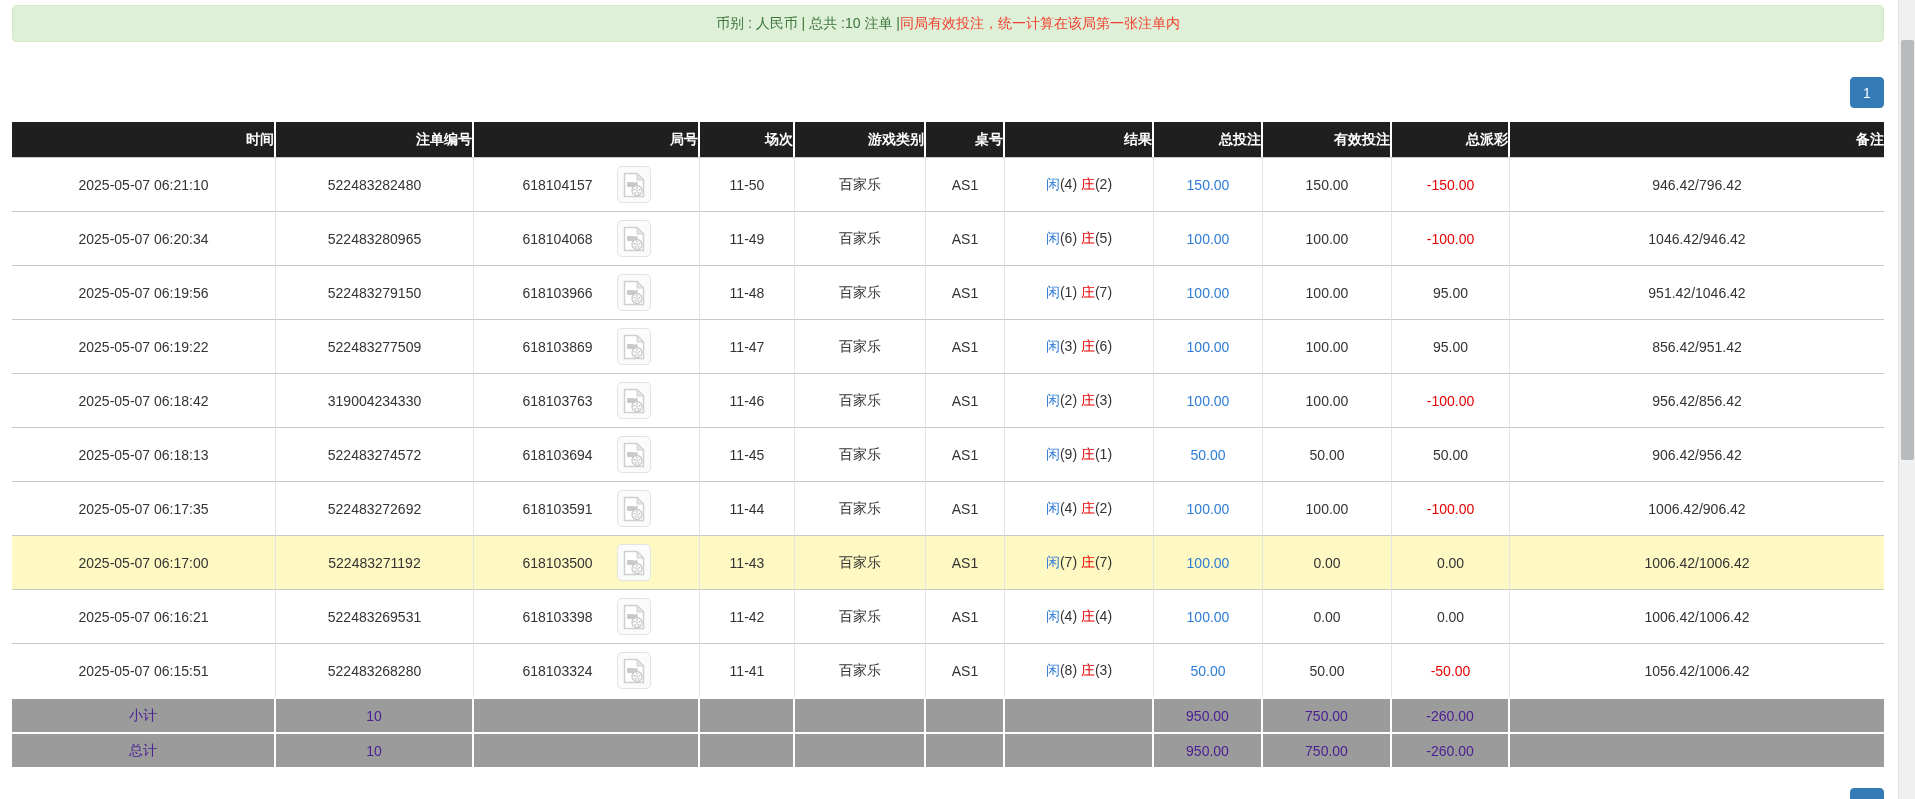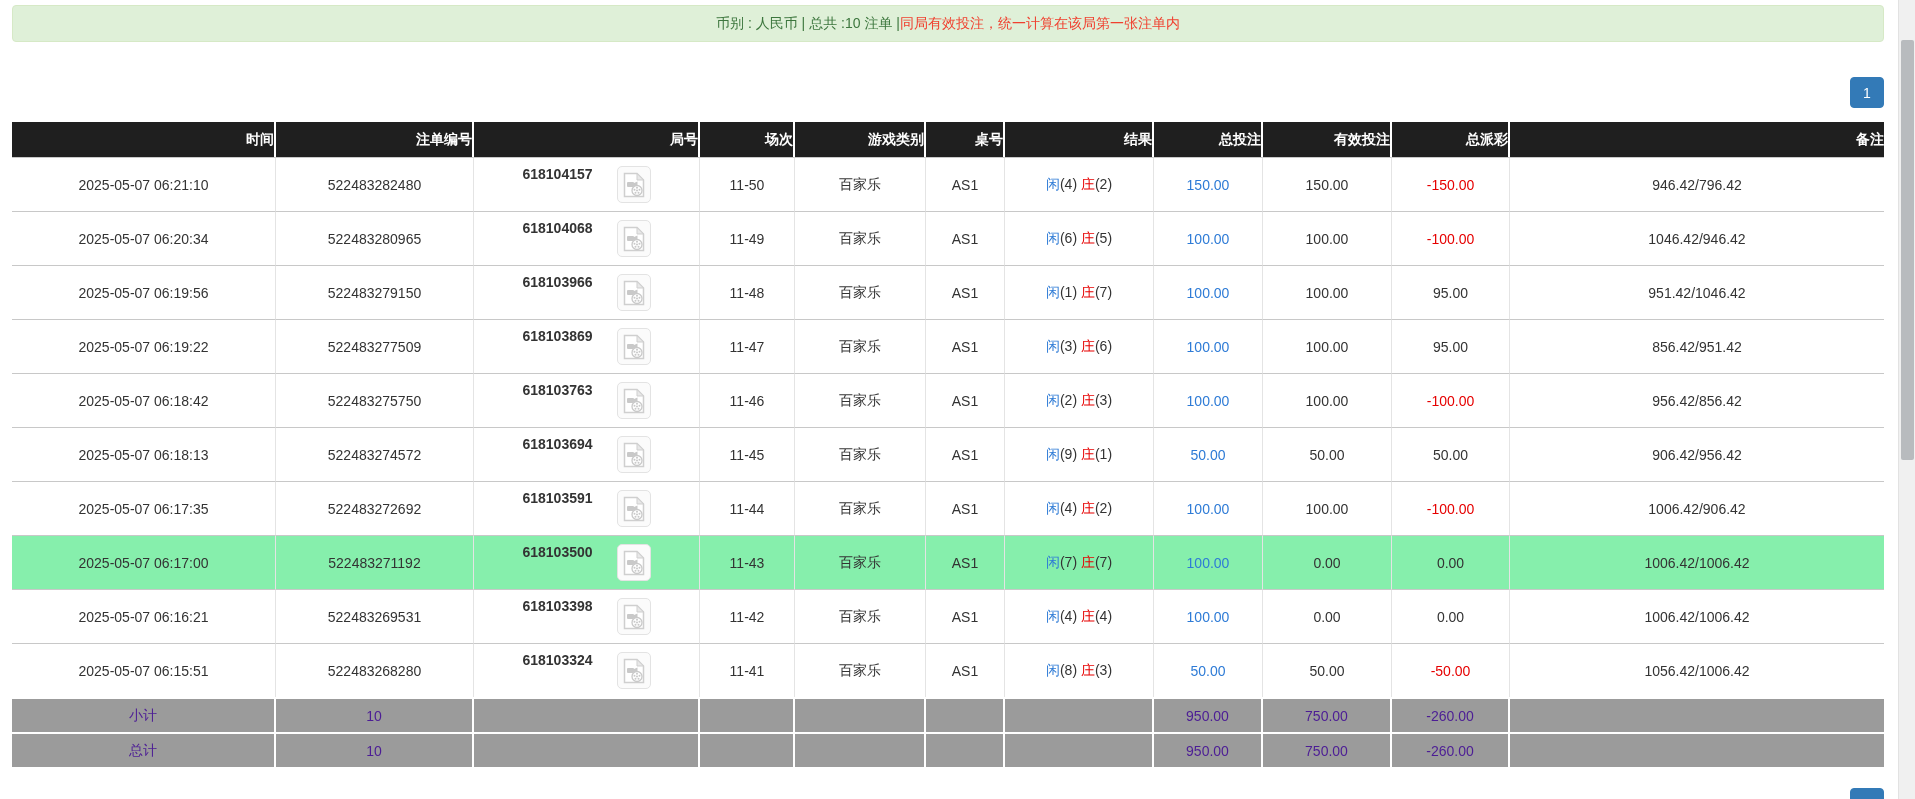--- a/index.html
+++ b/index.html
@@ -46,32 +46,32 @@
     background: #1f1f1f; color: #fff; font-weight: bold; height: 35px;
     text-align: right; border-right: 2px solid #fff; vertical-align: middle;
   }
   thead th:last-child { border-right: none; margin-top: 44px; }
   tbody td {
     height: 54px; text-align: center; vertical-align: middle;
     border-right: 1px solid #e4e4e4; border-top: 1px solid #c8c8c8;
     background: #fff; color: #333;
   }
   tbody td:last-child { border-right: none; }
-  tbody tr.highlight td { background: #86efac; }
+  tbody tr.highlight td { background: #fef9c3; }
   tfoot td {
     height: 35px; background: #9b9b9b; color: #4c1d95; text-align: center;
     vertical-align: middle; border-top: 2px solid #fff; border-right: 2px solid #fff;
   }
   tfoot td:last-child { border-right: none; }
   .blue { color: #2e7bd6; cursor: pointer; text-decoration: none; }
   .red { color: #e60000; cursor: pointer; }
   .neg { color: #e60000; }
   tfoot .neg { color: #4c1d95; }
   
-  .gid-wrap { display: inline-flex; gap: 24px; font-weight: bold; }
+  .gid-wrap { display: inline-flex; align-items: center; gap: 24px; }
   .vid-btn {
     width: 34px; height: 37px; background: #fbfbfb; border: 1px solid #e3e3e3;
     border-radius: 5px; display: inline-flex; align-items: center; justify-content: center;
     cursor: pointer;
   }
   
   .scrollbar {
     position: absolute; top: 0; right: 0; width: 17px; height: 799px;
     background: #f0f0f0; border-left: 1px solid #e2e2e2;
   }
@@ -235,21 +235,21 @@
         <td>百家乐</td>
         <td>AS1</td>
         <td><span class="blue">闲</span><span>(3) </span><span class="red">庄</span><span>(6)</span></td>
         <td><span class="blue">100.00</span></td>
         <td>100.00</td>
         <td>95.00</td>
         <td>856.42/951.42</td>
       </tr>
       <tr>
         <td>2025-05-07 06:18:42</td>
-        <td>522483275750</td>
+        <td>319004234330</td>
         <td><span class="gid-wrap">
             <span>618103763</span>
             <span class="vid-btn">
               <svg width="22" height="26" viewBox="0 0 22 26">
                 <path d="M1.5 1.5 H14 L20.5 8 V24.5 H1.5 Z" fill="#ffffff" stroke="#cfcfcf" stroke-width="1.5"></path>
                 <path d="M14 1.5 V8 H20.5 Z" fill="#e8e8e8" stroke="#cfcfcf" stroke-width="1"></path>
                 <rect x="4" y="10" width="7" height="5" rx="1" fill="#c9c9c9"></rect>
                 <path d="M11 11 L14.5 9.5 V15.5 L11 14 Z" fill="#c9c9c9"></path>
                 <circle cx="14" cy="18.5" r="5" fill="#ffffff" stroke="#c9c9c9" stroke-width="1.3"></circle>
                 <circle cx="14" cy="18.5" r="1" fill="#c9c9c9"></circle>

